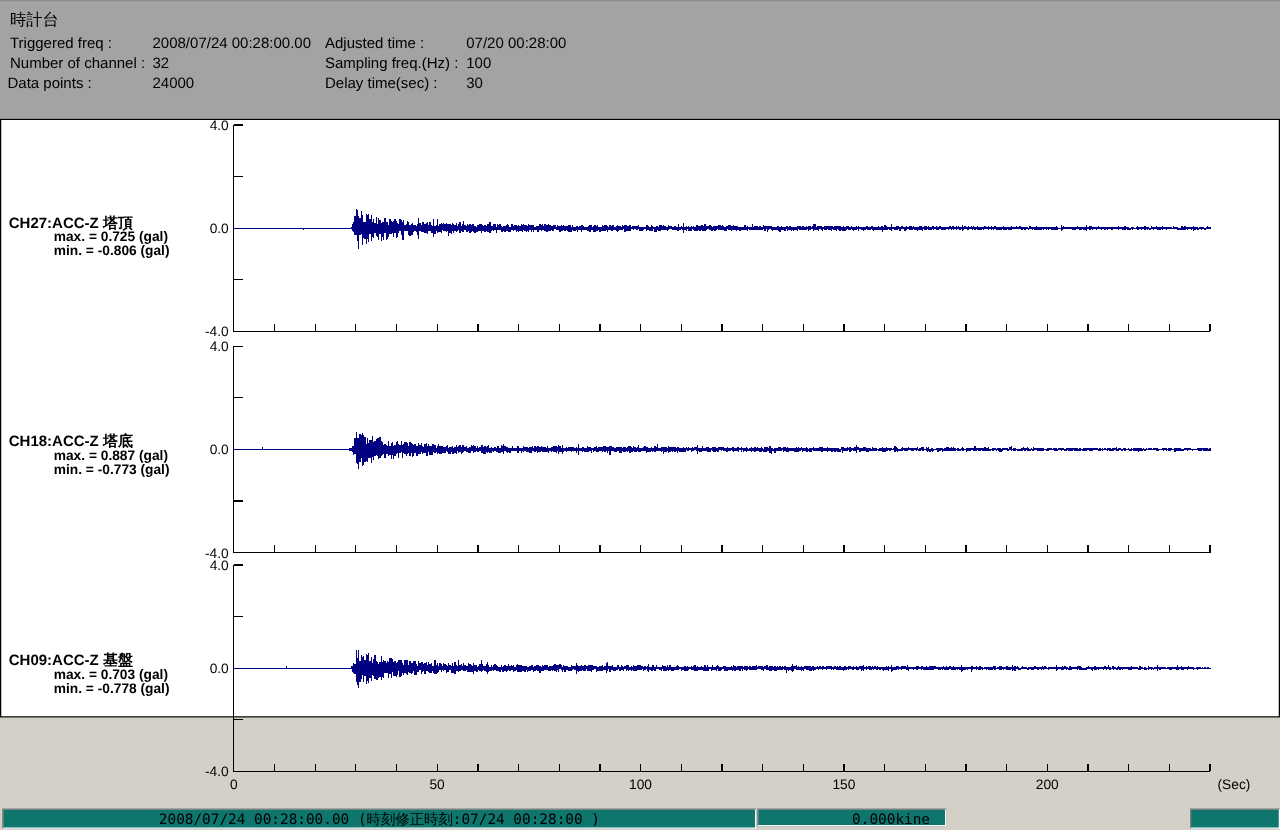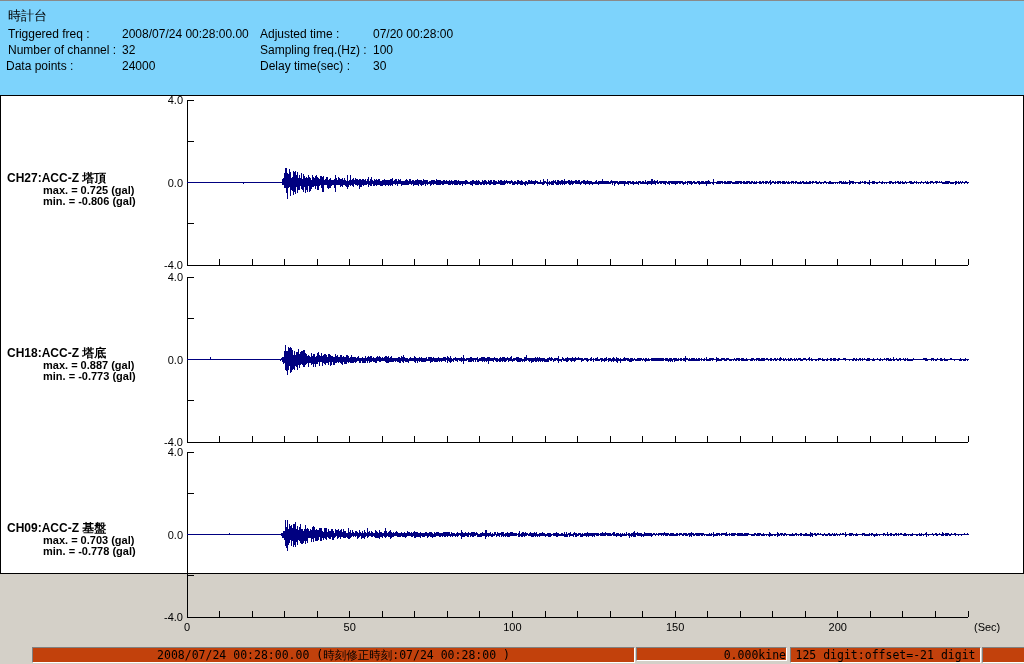--- a/index.html
+++ b/index.html
@@ -6,21 +6,21 @@
   body{
     width:1024px;height:664px;position:relative;overflow:hidden;
     background:#d4d0c8;
     font-family:"Liberation Sans",sans-serif;
     color:#000;
     -webkit-font-smoothing:none;
   }
   
   .header{
     position:absolute;top:0;left:0;width:1024px;height:95px;
-    background:#7dd3fc;border-top:1px solid #8a8a8a;
+    background:#a3a3a3;border-top:1px solid #8a8a8a;
   }
   .hdr-title{position:absolute;left:8px;top:6px;font-size:13px;}
   .hdr-cell{position:absolute;font-size:12px;white-space:nowrap;}
   
   .plot-panel{
     position:absolute;top:95px;left:0;width:1024px;height:479px;
     background:#ffffff;border:1px solid #000;box-sizing:border-box;
   }
   .plot-panel svg{display:block;}
   .ch-label{
@@ -30,24 +30,24 @@
   .ch-label .mm{font-size:11px;line-height:11px;padding-left:36px;}
   
   .statusbar{
     position:absolute;top:647px;left:0;width:1024px;height:17px;
     background:#d4d0c8;
     font-family:"DejaVu Sans Mono",monospace;font-size:11.5px;
   }
   .status-cell{
     position:absolute;top:0;height:14px;line-height:14px;
     border:1px solid;border-color:#808080 #ffffff #ffffff #808080;
-    background:#c2410c;white-space:nowrap;overflow:hidden;margin-left:30px;
+    background:#0f766e;white-space:nowrap;overflow:hidden;
   }
   .cell-time{left:2px;width:601px;text-align:center;}
-  .cell-kine{left:606px;width:151px;text-align:right;box-sizing:border-box;}
+  .cell-kine{left:606px;width:151px;text-align:right;padding-right:12px;box-sizing:border-box;}
   .cell-digit{left:760px;width:189px;text-align:center;}
   .cell-extra{left:952px;width:70px;}
 </style>
 </head>
 <body>
 
 <div class="header">
   <div class="hdr-title">時計台</div>
 
   <div class="hdr-cell" style="left:8px;top:26px">Triggered freq :</div>
@@ -104,15 +104,14 @@
 </div>
 <div class="ch-label" style="top:522px">
   <div>CH09:ACC-Z 基盤</div>
   <div class="mm">max. = 0.703 (gal)</div>
   <div class="mm">min.  = -0.778 (gal)</div>
 </div>
 
 <div class="statusbar">
   <div class="status-cell cell-time">2008/07/24 00:28:00.00  (時刻修正時刻:07/24 00:28:00  )</div>
   <div class="status-cell cell-kine">0.000kine</div>
-  <div class="status-cell cell-digit">125 digit:offset=-21 digit</div>
   <div class="status-cell cell-extra"></div>
 </div>
 
 </body></html>

